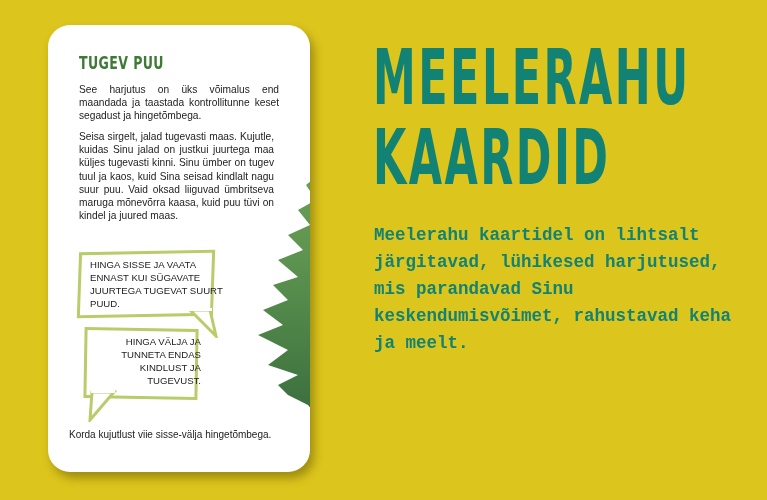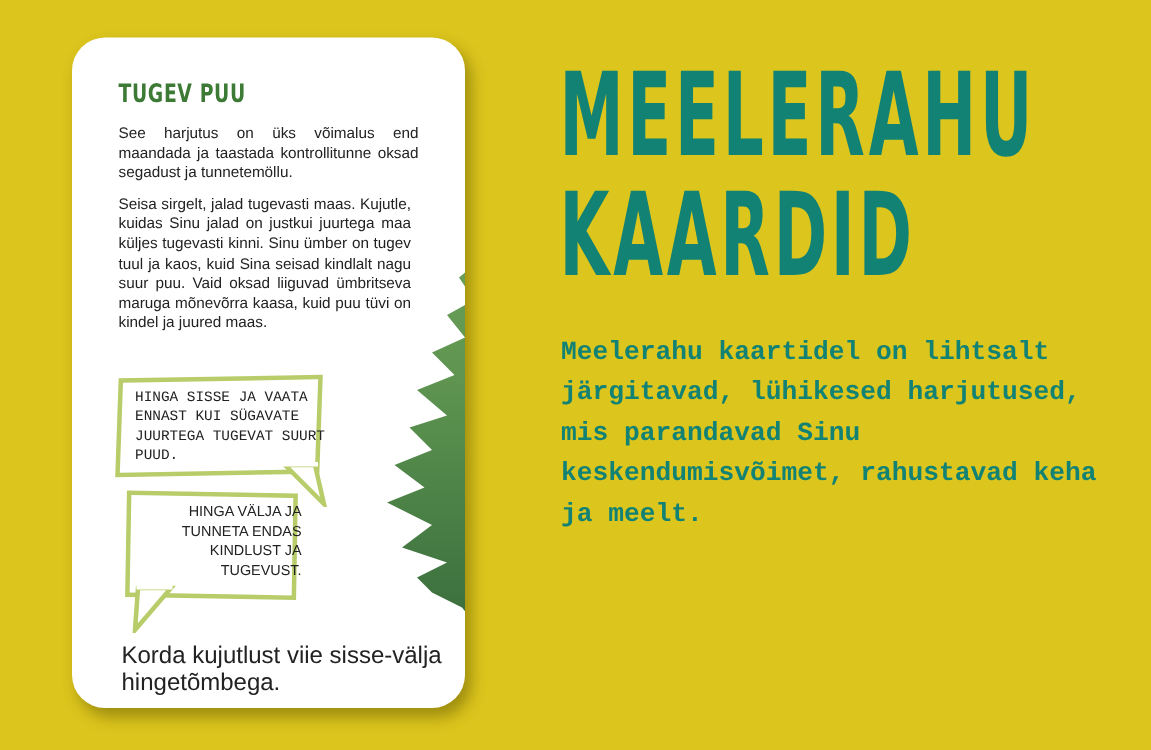--- a/index.html
+++ b/index.html
@@ -6,23 +6,23 @@
   body{width:767px;height:500px;background:#dcc51c;position:relative;overflow:hidden;font-family:"Liberation Sans",sans-serif;}
   .card{position:absolute;left:48px;top:25px;width:262px;height:447px;background:#fff;border-radius:22px;box-shadow:4px 6px 10px rgba(80,70,0,0.45);overflow:hidden;}
   .card-title{position:absolute;left:31px;top:28px;font-family:"DejaVu Sans Condensed","DejaVu Sans",sans-serif;font-size:17px;font-weight:bold;color:#3d7a35;letter-spacing:0.5px;transform:scaleX(0.82);transform-origin:left;}
   .para{position:absolute;left:31px;font-size:10.2px;line-height:13.2px;color:#222;text-align:justify;font-family:"Liberation Sans",sans-serif;}
   .p1{top:58px;width:200px;}
   .p2{top:105px;width:195px;}
   .bubble{position:absolute;border:3px solid #b8cc6a;background:#fff;}
   .b1{left:30px;top:226px;width:130px;height:60px;transform:skewX(-3deg) rotate(-1deg);}
   .b2{left:36px;top:303px;width:108px;height:65px;transform:rotate(1deg);}
   .bt{position:absolute;font-size:9.6px;line-height:13px;color:#222;text-transform:uppercase;}
-  .bt1{left:42px;top:233px;width:140px;font-family:Liberation Mono, monospace;}
+  .bt1{left:42px;top:233px;width:140px;}
   .bt2{left:43px;top:310px;width:110px;text-align:right;}
-  .footer{position:absolute;left:33px;top:404px;font-size:16px;color:#222;}
+  .footer{position:absolute;left:21px;top:404px;font-size:10px;color:#222;text-align:center;}
   .tree{position:absolute;left:200px;top:20px;width:100px;height:420px;}
   .title{position:absolute;left:373px;top:38px;color:#128274;font-family:"DejaVu Sans Condensed","DejaVu Sans",sans-serif;font-size:77px;line-height:80px;font-weight:bold;transform:scaleX(0.62);transform-origin:left top;letter-spacing:4px;}
   .desc{position:absolute;left:374px;top:222px;width:380px;color:#128274;font-family:Liberation Mono, monospace;font-weight:bold;font-size:17.5px;line-height:27px;}
 </style>
 </head>
 <body>
 
 <div class="card">
   <svg class="tree" viewBox="0 0 100 420" preserveAspectRatio="none">
     <defs>
@@ -30,21 +30,21 @@
         <stop offset="0" stop-color="#7fb060"></stop>
         <stop offset="0.5" stop-color="#5e9450"></stop>
         <stop offset="1" stop-color="#2f6338"></stop>
       </linearGradient>
     </defs>
     <polygon fill="url(#tg)" points="78,0 82,20 80,30 88,45 84,55 92,75 86,85 96,110 90,120 100,150 100,420 92,420 90,360 86,380 80,410 70,415 76,380 60,360 40,350 30,340 50,330 20,320 40,305 10,290 35,280 15,265 40,255 25,240 50,232 30,215 55,205 40,190 62,180 50,165 68,155 58,140 70,130 62,115 72,105 66,90 74,80 70,60 76,45 72,30 76,15"></polygon>
     <polygon fill="#ffffff" opacity="0.7" points="80,120 82,200 79,300 77,200"></polygon>
   </svg>
 
   <div class="card-title">TUGEV PUU</div>
-  <div class="para p1">See harjutus on üks võimalus end maandada ja taastada kontrollitunne oksad segadust ja tunnetemöllu.</div>
+  <div class="para p1">See harjutus on üks võimalus end maandada ja taastada kontrollitunne keset segadust ja hingetõmbega.</div>
   <div class="para p2">Seisa sirgelt,  jalad tugevasti maas. Kujutle, kuidas Sinu jalad on justkui juurtega maa küljes tugevasti kinni. Sinu ümber on tugev tuul ja kaos, kuid Sina seisad kindlalt nagu suur puu. Vaid oksad liiguvad ümbritseva maruga mõnevõrra kaasa, kuid puu tüvi on kindel ja juured maas.</div>
 
   <div class="bubble b1"></div>
   <svg style="position:absolute;left:140px;top:283px;" width="30" height="30">
     <polygon points="2,2 22,2 28,28" fill="#fff" stroke="#b8cc6a" stroke-width="3"></polygon>
     <rect x="0" y="0" width="24" height="3" fill="#fff"></rect>
   </svg>
   <div class="bt bt1">HINGA SISSE JA VAATA ENNAST KUI SÜGAVATE JUURTEGA TUGEVAT SUURT PUUD.</div>
 
   <div class="bubble b2"></div>

